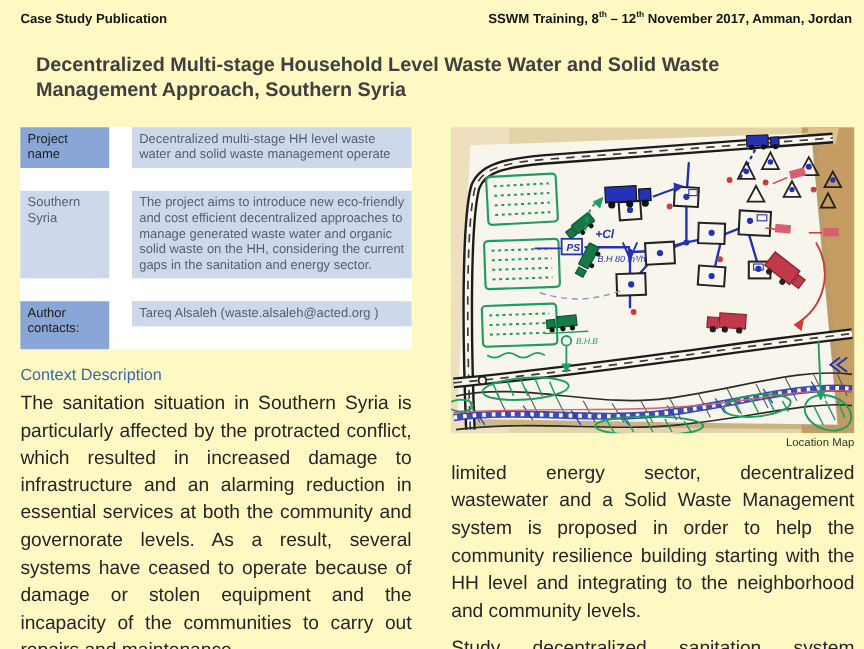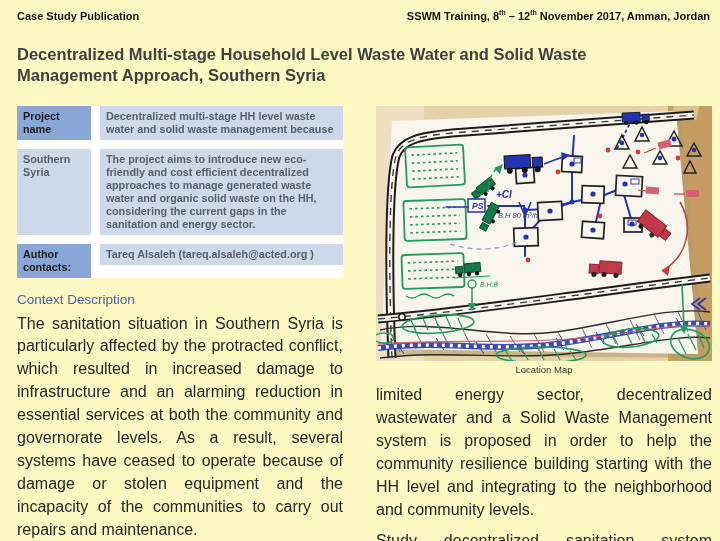--- a/index.html
+++ b/index.html
@@ -15,71 +15,71 @@
   
   .hdr {
     position:absolute; top:10px; left:17px; right:10px;
     display:flex; justify-content:space-between;
     font-size:11px; font-weight:bold; color:#141414;
   }
   .hdr sup { font-size:7px; line-height:0; }
 
   
   .title {
-    position:absolute; top:44px; left:17px; width:672px;
+    position:absolute; top:44px; left:30px; width:672px;
     font-size:16.5px; font-weight:bold; color:#404040; line-height:1.27;
   }
 
   
   .left-col  { position:absolute; top:106px; left:17px;  width:326px; }
   .right-col { position:absolute; top:106px; left:376px; width:336px; }
 
   
   .ptable {
-    display:grid; grid-template-columns:74px 1fr; gap:9px;
-    background:#fff; font-size:10.8px; line-height:1.2;font-weight:bold;
+    display:grid; grid-template-columns:74px 1fr; gap:19px;
+    background:#fff; font-size:10.8px; line-height:1.2;
   }
   .ptable .lbl { background:#89a7d6; color:#1c1c1c; padding:4px 6px; }
   .ptable .val { background:#cdd9ea; color:#555f6e; padding:4px 6px; }
   .ptable .span2 { grid-row:span 2; }
 
   .h2 { margin-top:14px; font-size:13.5px; font-weight:normal; color:#3a67ad; }
   .para {
     margin-top:6px; font-size:16px; line-height:1.435;
     text-align:justify; color:#262626;
   }
   .h2-cut { margin-top:10px; }
 
   
   .map-fig { width:336px; height:255px; display:block; }
-  .caption { margin-top:3px; text-align:center; font-size:9.5px; color:#333; }
+  .caption { margin-top:3px; text-align:right; font-size:9.5px; color:#333; }
   .right-col .para1 { margin-top:9px; }
   .right-col .para2 { margin-top:8px; }
 </style>
 </head>
 <body>
 
 <div class="page">
 
   <div class="hdr">
     <span>Case Study Publication</span>
     <span><span>SSWM Training, 8</span><sup>th</sup><span> – 12</span><sup>th</sup><span> November 2017, Amman, Jordan</span></span>
   </div>
 
   <div class="title">Decentralized Multi-stage Household Level Waste Water and Solid Waste Management Approach, Southern Syria</div>
 
   <div class="left-col">
 
     <div class="ptable">
       <div class="lbl">Project name</div>
-      <div class="val">Decentralized multi-stage HH level waste water and solid waste management because</div>
+      <div class="val">Decentralized multi-stage HH level waste water and solid waste management operate</div>
       <div class="val">Southern Syria</div>
       <div class="val">The project aims to introduce new eco-friendly and cost efficient decentralized approaches to manage generated waste water and organic solid waste on the HH, considering the current gaps in the sanitation and energy sector.</div>
       <div class="lbl span2">Author contacts:</div>
-      <div class="val">Tareq Alsaleh (tareq.alsaleh@acted.org )</div>
+      <div class="val">Tareq Alsaleh (waste.alsaleh@acted.org )</div>
     </div>
 
     <div class="h2">Context Description</div>
     <div class="para">The sanitation situation in Southern Syria is particularly affected by the protracted conflict, which resulted in increased damage to infrastructure and an alarming reduction in essential services at both the community and governorate levels. As a result, several systems have ceased to operate because of damage or stolen equipment and the incapacity of the communities to carry out repairs and maintenance.</div>
     <div class="h2 h2-cut">Problem Statement</div>
   </div>
 
   <div class="right-col">
 
     <svg class="map-fig" viewBox="0 0 336 255">

